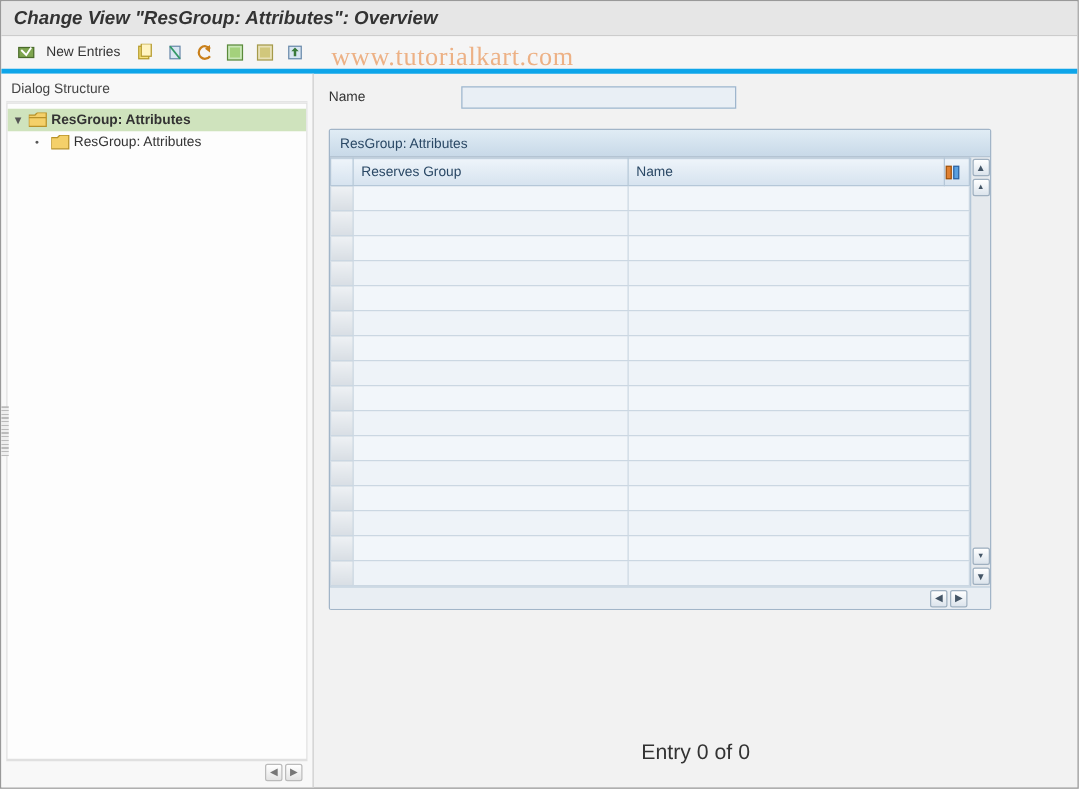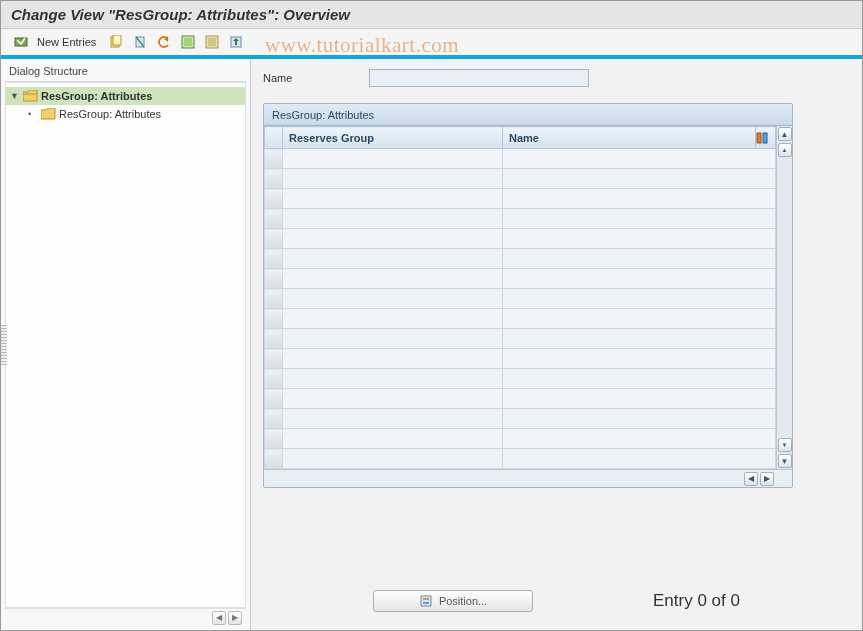--- a/index.html
+++ b/index.html
@@ -175,21 +175,21 @@
   .grid-wrap { display:flex; }
   .grid {
     flex:1;
     border-collapse: collapse;
     table-layout: fixed;
   }
   .grid th {
     background: linear-gradient(#eef4fa, #d6e3ef);
     border: 1px solid #b5c7d8;
     font-size: 11px;
-    font-weight: bold;
+    font-weight: normal;
     color: #2a4865;
     height: 22px;
     text-align: left;
     padding: 0 6px;
     margin-top: 20px;
   }
   .grid th.rowsel-h { width:18px; padding:0; }
   .grid th.config-h { width:20px; padding:0; text-align:center;}
   .grid td {
     border: 1px solid #cbd7e2;
@@ -475,27 +475,17 @@
           <div class="vbtn">▼</div>
         </div>
       </div>
       <div class="panel-hscroll">
         <span class="hbtn">◀</span>
         <span class="hbtn">▶</span>
       </div>
     </div>
 
     <div class="footer-row">
-      <div class="position-btn">
-        <span class="picon">
-          <svg width="12" height="12">
-              <rect x="1" y="1" width="10" height="10" fill="#d9e6f2" stroke="#6a8aab"></rect>
-              <rect x="3" y="3" width="6" height="2" fill="#e09050"></rect>
-              <rect x="3" y="7" width="6" height="2" fill="#6aa0d0"></rect>
-            </svg>
-        </span>
-        <span>Position...</span>
-      </div>
       <span class="entry-text">Entry 0 of 0</span>
     </div>
 
   </div>
 </div>
 
 </body></html>

